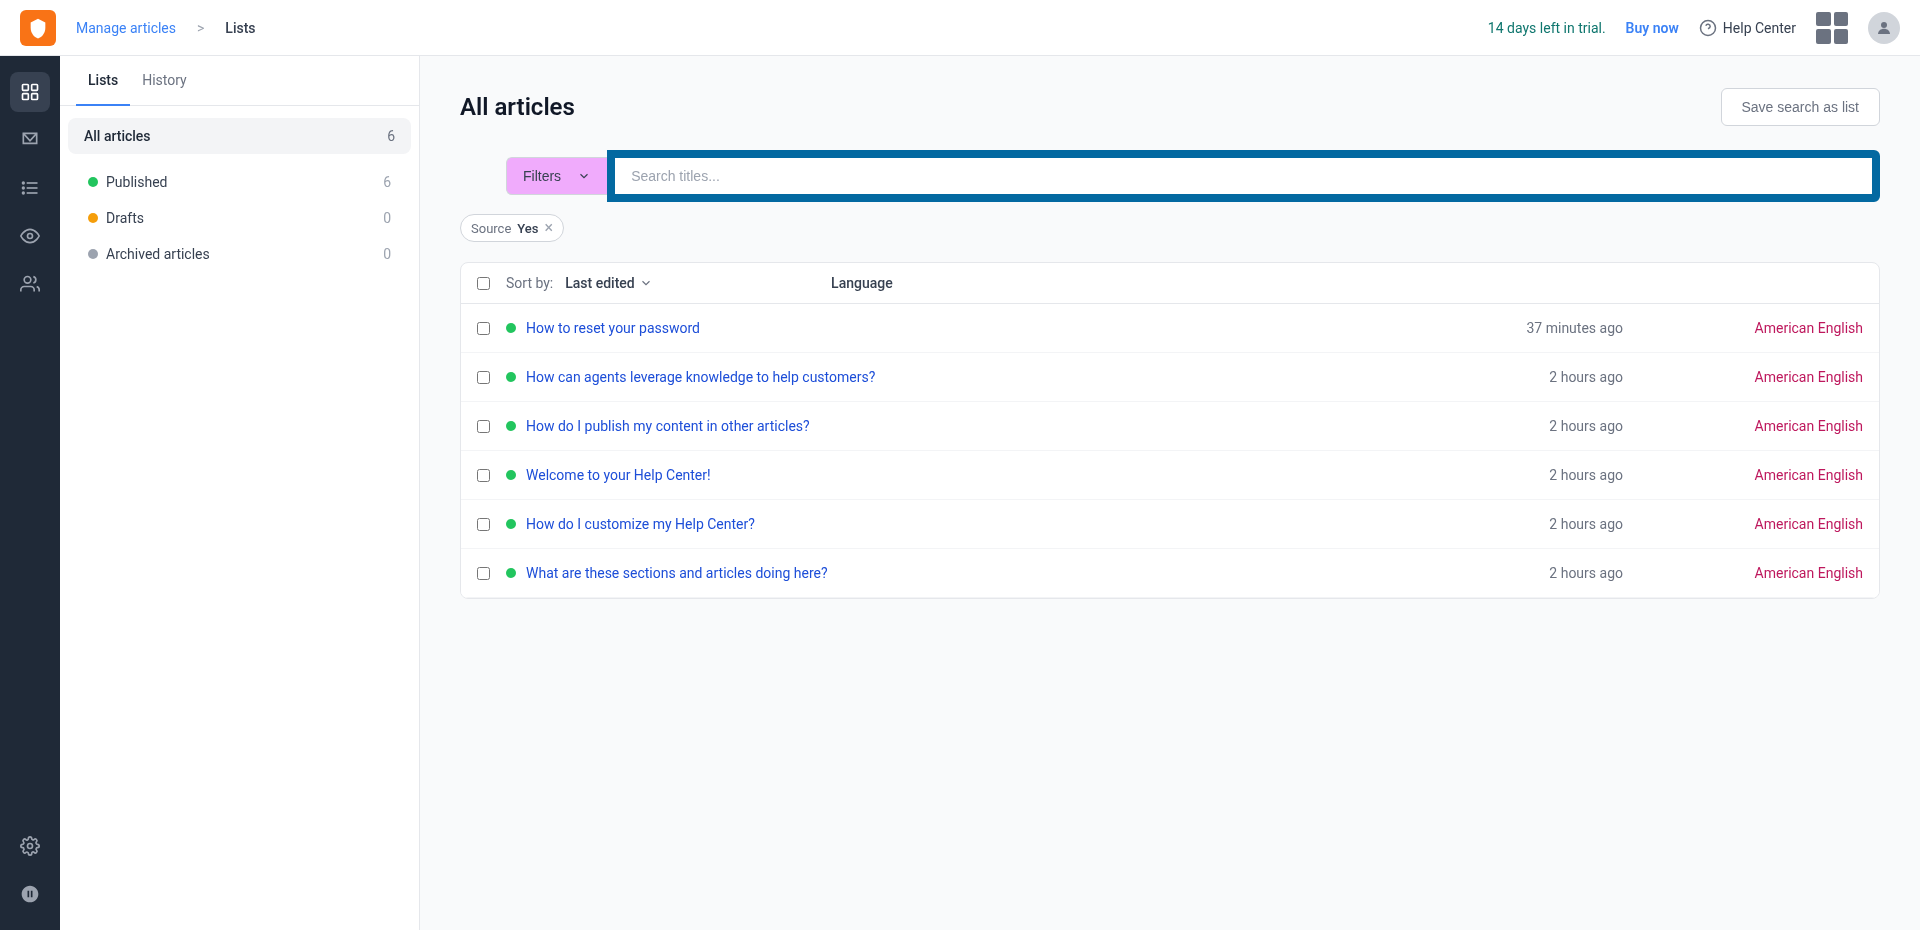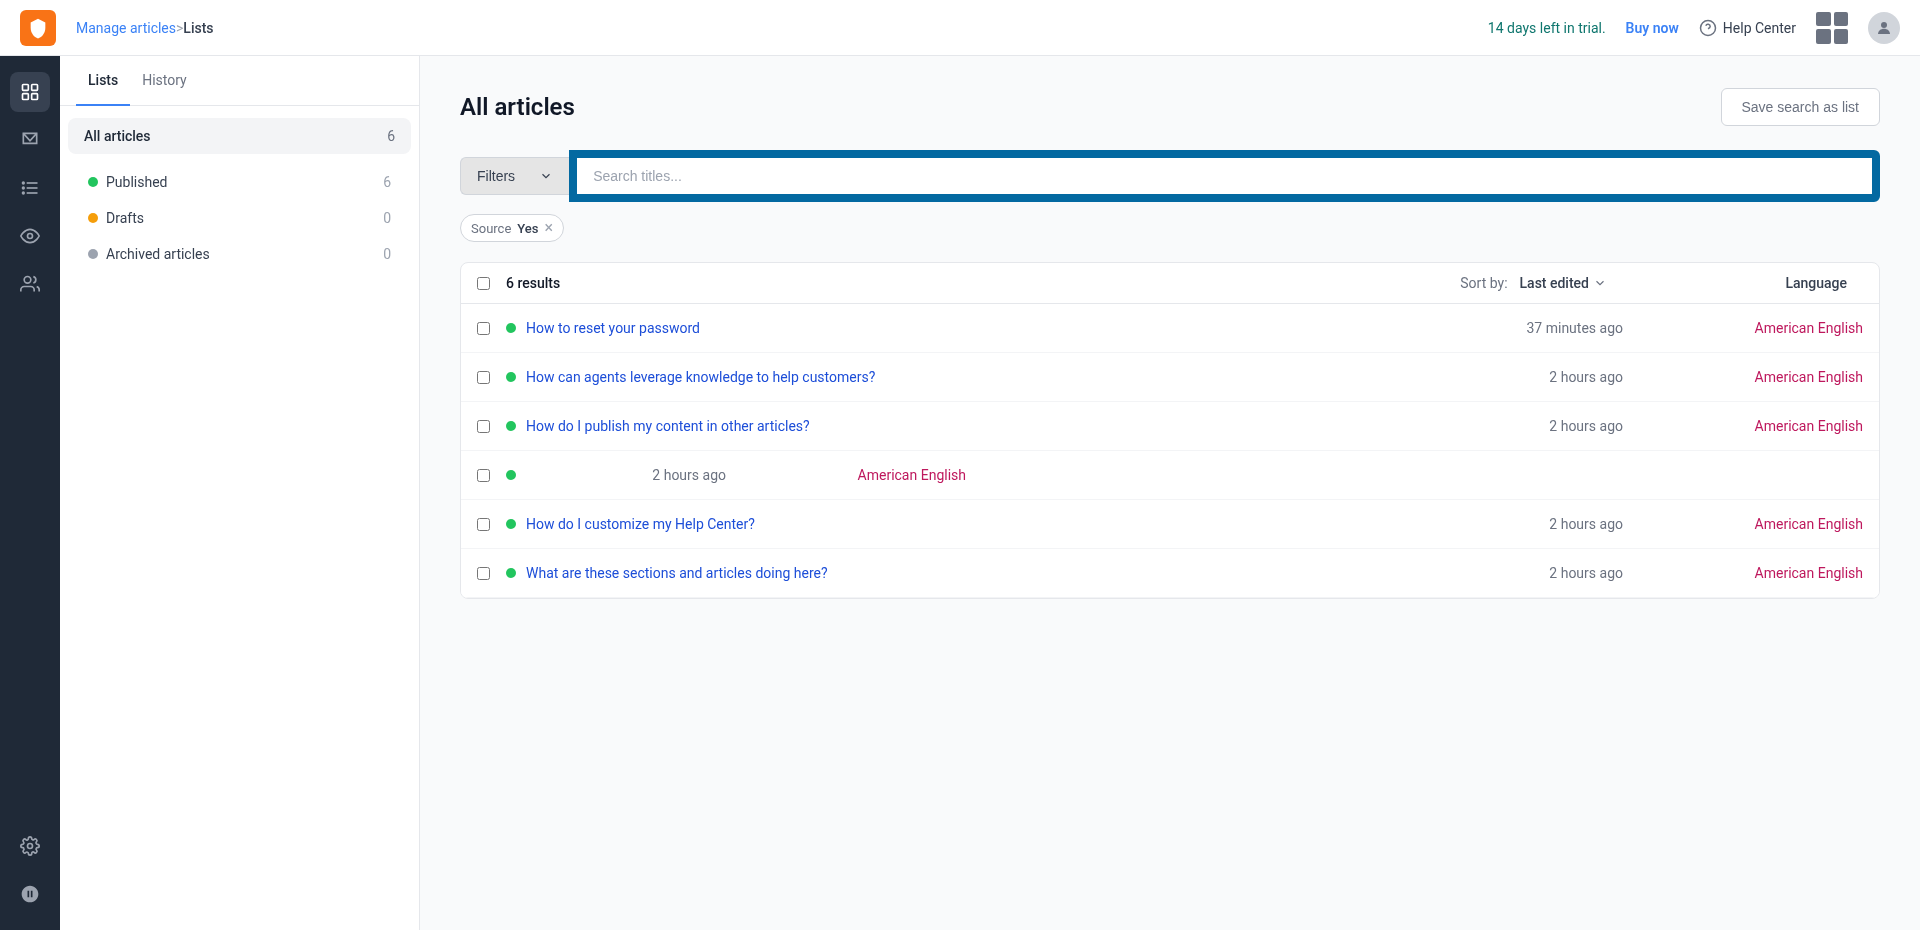--- a/index.html
+++ b/index.html
@@ -19,21 +19,21 @@
     }
     .topnav-logo {
       width: 36px; height: 36px;
       background: #f97316;
       border-radius: 6px;
       display: flex; align-items: center; justify-content: center;
       margin-right: 20px;
     }
     .topnav-logo svg { width: 22px; height: 22px; }
     .topnav-breadcrumb {
-      display: flex; align-items: center; gap: 0;
+      display: flex; align-items: center; gap: 21px;
       font-size: 14px;
     }
     .topnav-breadcrumb .manage-articles {
       color: #3b82f6; cursor: pointer; text-decoration: none;
     }
     .topnav-breadcrumb .separator { color: #9ca3af; }
     .topnav-breadcrumb .current { color: #374151; font-weight: 500; }
     .topnav-right {
       margin-left: auto;
       display: flex; align-items: center; gap: 20px;
@@ -167,30 +167,31 @@
       color: #6b7280;
       cursor: pointer;
     }
 
     
     .search-area {
       display: flex; align-items: center; gap: 0;
       margin-bottom: 12px;
     }
     .filters-btn {
-      display: flex; align-items: center; gap: 24px;
+      display: flex; align-items: center; gap: 16px;
       padding: 10px 16px;
       border: 1px solid #d1d5db;
       border-right: none;
       border-radius: 6px 0 0 6px;
-      background: #e5e5e5;
+      background: #f0abfc;
       font-size: 14px;
       color: #374151;
       cursor: pointer;
       white-space: nowrap;
+      margin-left: 46px;
     }
     .search-input {
       flex: 1;
       padding: 10px 16px;
       border: 8px solid #0369a1;
       border-radius: 0 6px 6px 0;
       font-size: 14px;
       color: #374151;
       outline: none;
     }
@@ -420,21 +421,20 @@
     <div class="filter-tag">
       <span class="key">Source</span>
       <span class="val">Yes</span>
       <span class="remove">×</span>
     </div>
   </div>
 
   <div class="results-table">
     <div class="results-header">
       <input type="checkbox" class="results-checkbox" style="">
-      <span class="results-count">6 results</span>
       <div class="sort-area">
         <span class="sort-by-label">Sort by:</span>
         <span style="width:4px;"></span>
         <span class="sort-value">Last edited</span>
         <svg width="14" height="14" viewBox="0 0 24 24" fill="none" stroke="#6b7280" stroke-width="2">
           <polyline points="6 9 12 15 18 9"></polyline>
         </svg>
       </div>
       <span style="width:60px;"></span>
       <span class="lang-header">Language</span>
@@ -458,20 +458,21 @@
         <div class="article-row">
     <input type="checkbox" class="row-check" style="">
     <span class="status-dot dot-green"></span>
     <span class="article-title">How do I publish my content in other articles?</span>
     <span class="edited-time">2 hours ago</span>
     <span class="language">American English</span>
   </div>
         <div class="article-row">
     <input type="checkbox" class="row-check" style="">
     <span class="status-dot dot-green"></span>
+    <span class="article-title">Welcome to your Help Center!</span>
     <span class="edited-time">2 hours ago</span>
     <span class="language">American English</span>
   </div>
         <div class="article-row">
     <input type="checkbox" class="row-check" style="">
     <span class="status-dot dot-green"></span>
     <span class="article-title">How do I customize my Help Center?</span>
     <span class="edited-time">2 hours ago</span>
     <span class="language">American English</span>
   </div>

